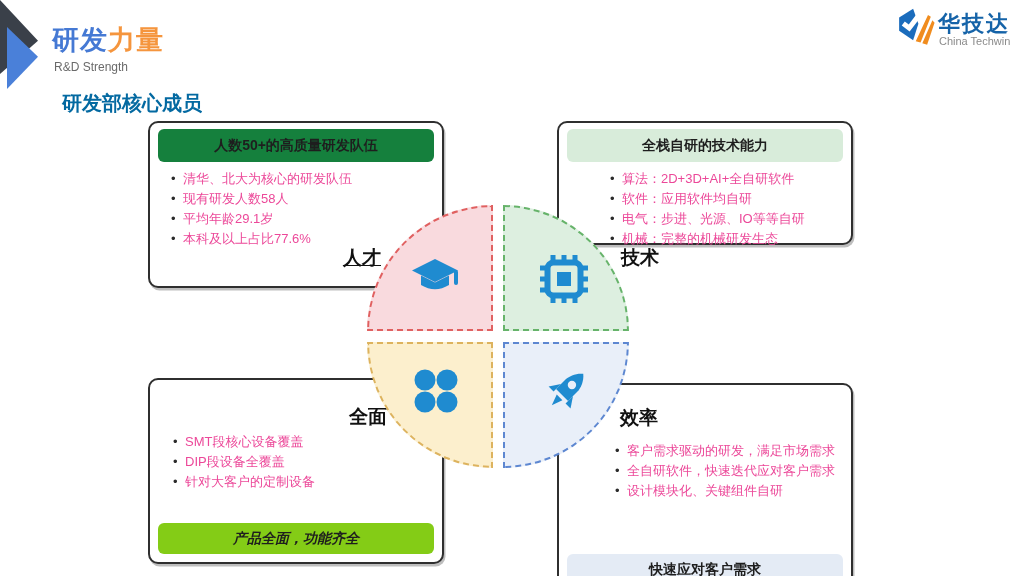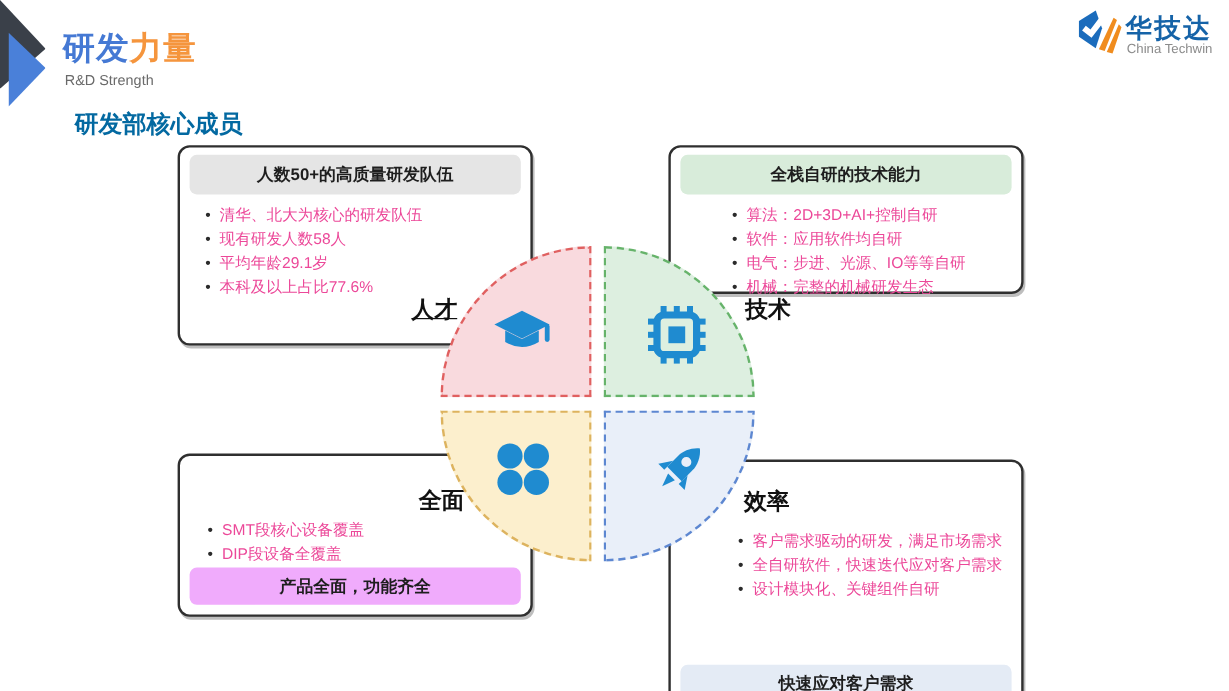--- a/index.html
+++ b/index.html
@@ -67,49 +67,49 @@
     <path d="M26 39 L40 9 L43.2 11 L31.5 40.5 Z"></path>
     <path d="M33.5 41.5 L45 15 L47.5 18 L39 43 Z"></path>
   </g>
 </svg>
 <div class="abs logo-name">华技达</div>
 <div class="abs logo-tag">China Techwin</div>
 
 <div class="abs section-title">研发部核心成员</div>
 
 <div class="card" style="left:148px;top:121px;width:296px;height:167px;">
-  <div class="card-bar bar-top" style="background:#e5e5e5;">人数50+的高质量研发队伍</div>
+  <div class="card-bar bar-top" style="background:#15803d;">人数50+的高质量研发队伍</div>
   <ul class="bullets" style="left:20px;top:46px;">
     <li>清华、北大为核心的研发队伍</li>
     <li>现有研发人数58人</li>
     <li>平均年龄29.1岁</li>
     <li>本科及以上占比77.6%</li>
   </ul>
   <div class="q-label" style="left:193px;top:122px;text-decoration:underline;">人才</div>
 </div>
 
 <div class="card" style="left:557px;top:121px;width:296px;height:124px;">
   <div class="card-bar bar-top" style="background:#d8ecda;">全栈自研的技术能力</div>
   <ul class="bullets" style="left:50px;top:46px;">
-    <li>算法：2D+3D+AI+控制自研</li>
+    <li>算法：2D+3D+AI+全自研软件</li>
     <li>软件：应用软件均自研</li>
     <li>电气：步进、光源、IO等等自研</li>
     <li>机械：完整的机械研发生态</li>
   </ul>
   <div class="q-label" style="left:62px;top:122px;">技术</div>
 </div>
 
-<div class="card" style="left:148px;top:378px;width:296px;height:136px;">
+<div class="card" style="left:148px;top:378px;width:296px;height:186px;">
   <div class="q-label" style="left:199px;top:24px;">全面</div>
   <ul class="bullets" style="left:22px;top:52px;">
     <li>SMT段核心设备覆盖</li>
     <li>DIP段设备全覆盖</li>
     <li>针对大客户的定制设备</li>
   </ul>
-  <div class="card-bar bar-bottom" style="background:#f0abfc;">产品全面，功能齐全</div>
+  <div class="card-bar bar-bottom" style="background:#84cc16;font-style:italic;">产品全面，功能齐全</div>
 </div>
 
 <div class="card" style="left:557px;top:383px;width:296px;height:212px;">
   <div class="q-label" style="left:61px;top:20px;">效率</div>
   <ul class="bullets" style="left:55px;top:56px;">
     <li>客户需求驱动的研发，满足市场需求</li>
     <li>全自研软件，快速迭代应对客户需求</li>
     <li>设计模块化、关键组件自研</li>
   </ul>
   <div class="card-bar bar-bottom" style="background:#e4ebf5;">快速应对客户需求</div>

